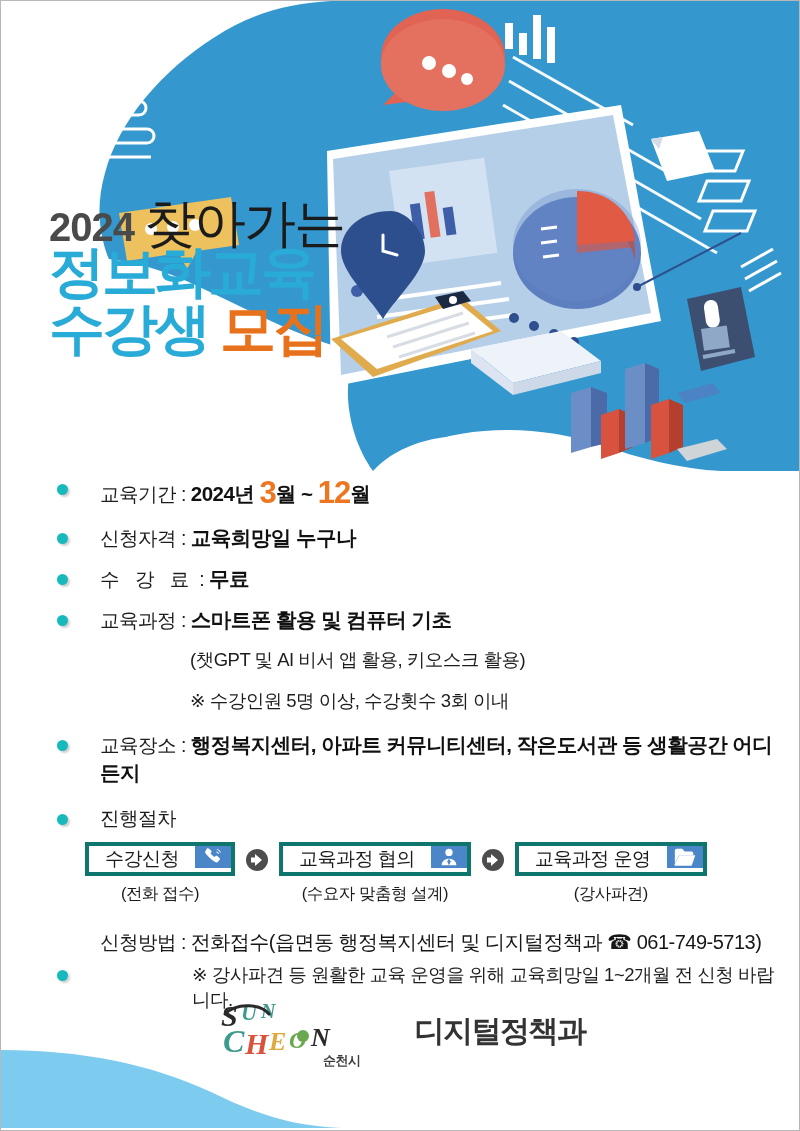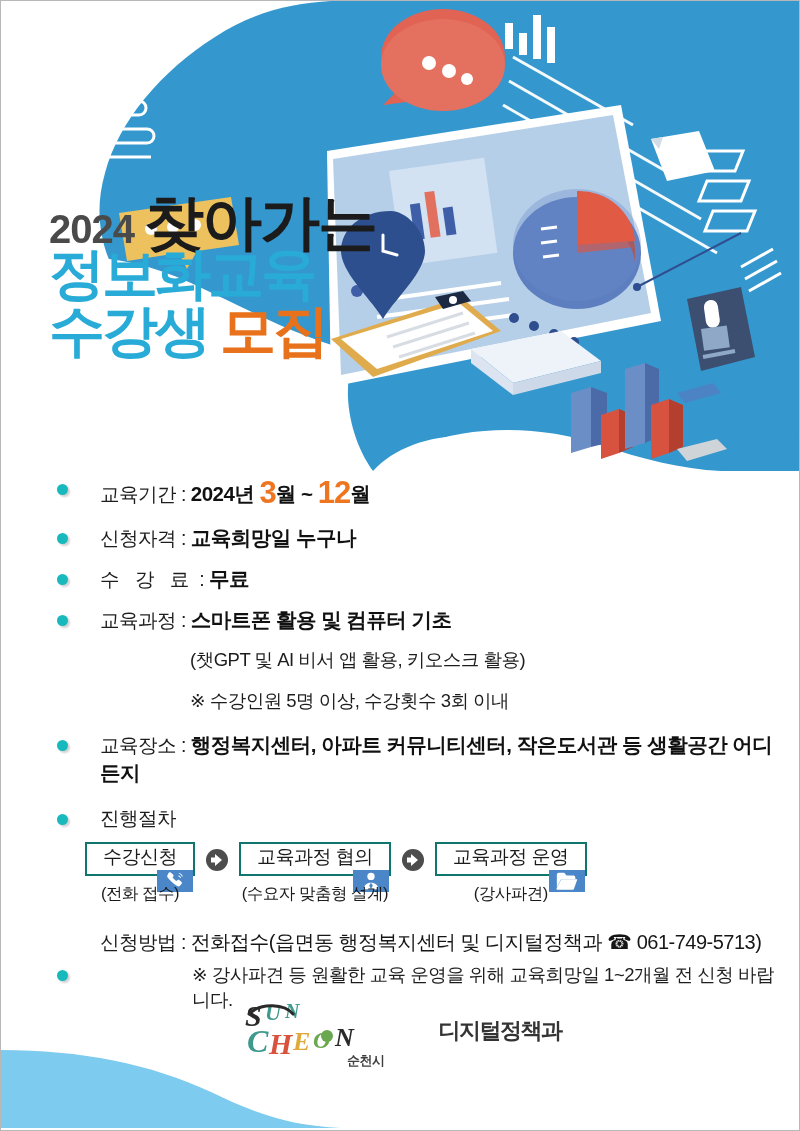--- a/index.html
+++ b/index.html
@@ -44,22 +44,22 @@
   .year {
     font-family: "Liberation Sans", sans-serif;
     font-size: 40px;
     font-weight: 700;
     color: #4a4a4a;
     letter-spacing: -1px;
     vertical-align: baseline;
   }
   .catch {
     font-family: "Liberation Sans", sans-serif;
-    font-size: 60px;
-    font-weight: 700;
+    font-size: 52px;
+    font-weight: 400;
     color: #1b1b1b;
     letter-spacing: -2px;
     margin-left: 10px;
     vertical-align: baseline;
   }
   .title-line2, .title-line3 {
     white-space: nowrap;
     line-height: 1.02;
   }
   .t-cyan {
@@ -141,26 +141,25 @@
   .flow-head { margin-bottom: 0; }
   .flow {
     display: flex;
     align-items: flex-start;
     padding-left: 28px;
     margin-top: 10px;
   }
   .step { text-align: center; }
   .step-box {
     display: flex;
-    align-items: flex-end;
-    border: 2px solid #0f766e;
+    align-items: flex-start;
+    border: 4px solid #0f766e;
     background: #ffffff;
     height: 34px;
     box-sizing: border-box;
-    flex-direction: column;
   }
   .step-label {
     display: flex;
     align-items: center;
     justify-content: center;
     padding: 0 16px;
     font-size: 19px;
     color: #1b1b1b;
     letter-spacing: -0.5px;
     white-space: nowrap;
@@ -202,21 +201,21 @@
   .logo-sub {
     position: absolute;
     right: 8px;
     bottom: -4px;
     font-size: 13px;
     font-weight: 700;
     color: #3d3d3d;
     letter-spacing: -0.5px;
   }
   .dept {
-    font-size: 22px;
+    font-size: 30px;
     font-weight: 700;
     color: #333333;
     letter-spacing: -1.5px;
     margin-left: 32px;
   }
 
   
   .wave-bottom {
     position: absolute;
     left: 0; bottom: 0;

